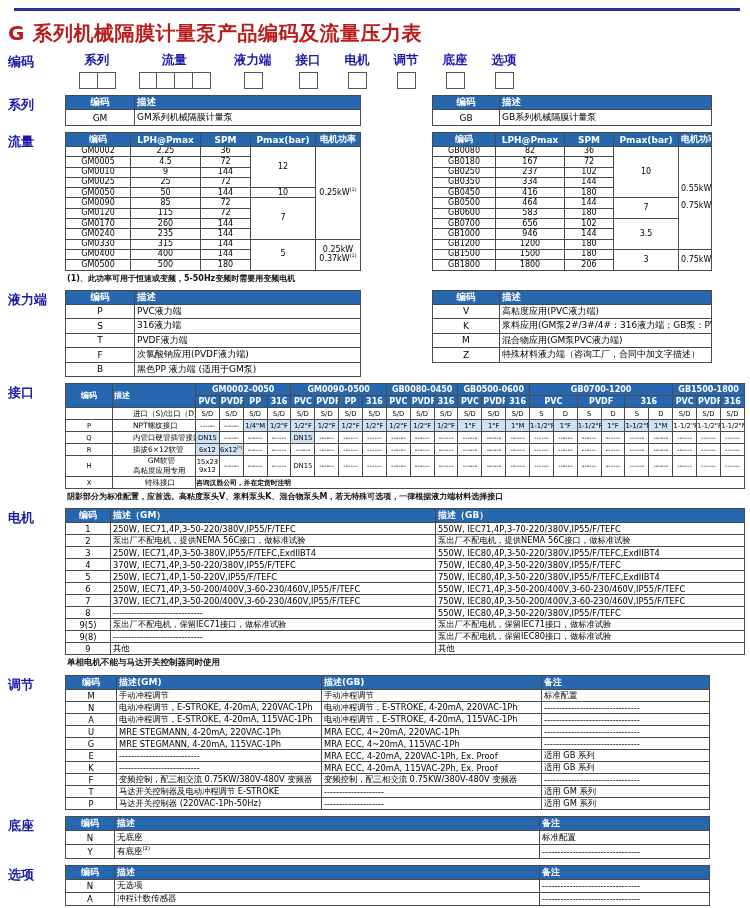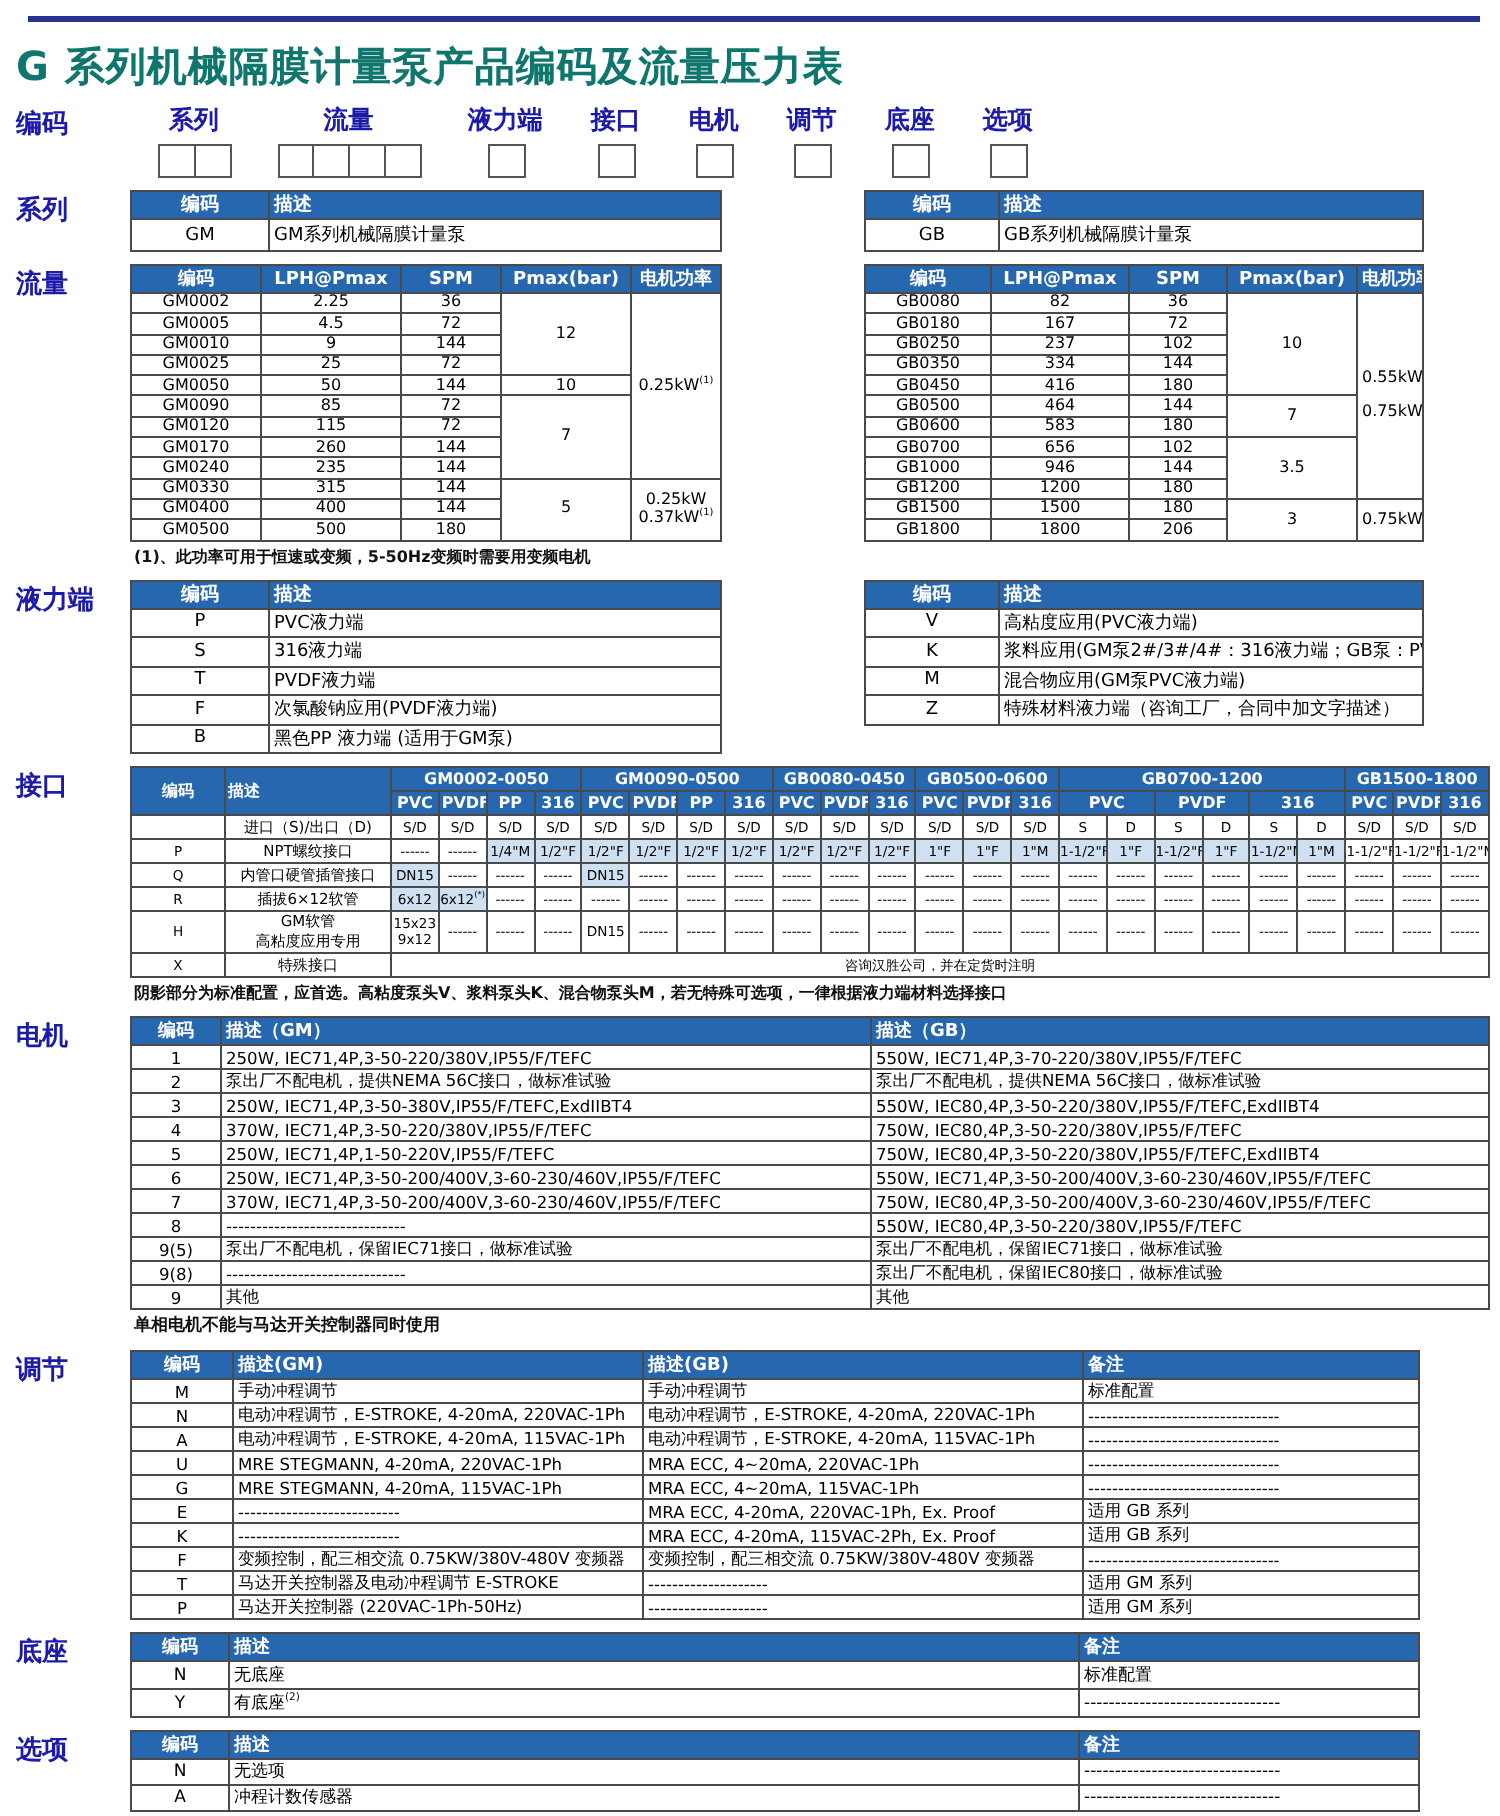--- a/index.html
+++ b/index.html
@@ -1,35 +1,35 @@
 <!DOCTYPE html>
 <html><head>
 <meta charset="utf-8">
 <style>
   html,body{margin:0;padding:0;background:#fff;}
   body{width:750px;font-family:"DejaVu Sans","Liberation Sans",sans-serif;color:#000;}
   .page{position:relative;width:750px;height:908px;overflow:hidden;background:#fff;}
   .top-rule{height:3px;background:#26328f;margin:8px 10px 0 14px;}
-  .title{font-size:20px;font-weight:bold;color:#0f766e;margin:9px 12px 5px 8px;letter-spacing:.5px;}
+  .title{font-size:20px;font-weight:bold;color:#b91c1c;margin:9px 12px 5px 8px;letter-spacing:.5px;}
   .sec{display:grid;grid-template-columns:57px 1fr;margin:0 5px 6px 8px;align-items:start;}
   .gut{font-size:13px;font-weight:bold;color:#1c1aa8;padding-top:1px;}
   
   .cfields{display:flex;padding-left:14px;}
   .cfield{display:flex;flex-direction:column;align-items:center;margin-right:24px;}
   .clabel{font-size:12.5px;font-weight:bold;color:#1c1aa8;margin-bottom:3px;}
   .cboxes{display:flex;}
   .cbox{width:17px;height:15px;border:1.2px solid #555;background:#fff;margin-right:-1.2px;}
   
   table{border-collapse:collapse;table-layout:fixed;background:#fff;}
   th,td{border:1px solid #4a4a4a;padding:0 2px;text-align:center;overflow:hidden;white-space:nowrap;}
   table{border:1.6px solid #222;}
   th{background:#2767b0;color:#fff;font-weight:bold;}
   sup{font-size:.62em;line-height:0;}
   .sh{background:#cfe0f2;}
-  .lft{text-align:center;}
+  .lft{text-align:left;font-weight:bold;}
   .duo{display:flex;align-items:flex-start;}
   .duo .right{margin-left:71px;}
   
   .t-kv th{text-align:left;font-size:9.5px;height:13px;}
   .t-kv th:first-child{text-align:center;}
   .t-kv td{text-align:left;font-size:9px;}
   .t-kv td:first-child{text-align:center;}
   
   .t-series{width:296px;} .t-series-r{width:280px;}
   .t-series td,.t-series-r td{height:15px;}
@@ -40,21 +40,21 @@
   
   .t-flow{width:296px;} .t-flow-r{width:280px;}
   .t-flow th,.t-flow-r th{font-size:9px;height:13px;}
   .t-flow td,.t-flow-r td{font-size:8px;height:9.3px;line-height:1.05;}
   .t-flow thead th:nth-child(1){width:60px}.t-flow thead th:nth-child(2){width:65px}.t-flow thead th:nth-child(3){width:45px}.t-flow thead th:nth-child(4){width:60px}
   .t-flow-r thead th:nth-child(1){width:58px}.t-flow-r thead th:nth-child(2){width:64px}.t-flow-r thead th:nth-child(3){width:44px}.t-flow-r thead th:nth-child(4){width:60px}
   
   .t-if{width:680px;}
   .t-if th{font-size:8px;height:11px;padding:0 1px;}
   .t-if td{font-size:6.8px;height:11px;padding:0 0;}
-  .t-if td:nth-child(2){text-align:center;padding:0 2px;font-size:7.5px;}
+  .t-if td:nth-child(2){text-align:right;padding:0 20px;font-size:7.5px;}
   .t-if thead tr:first-child th:nth-child(1){width:44px;}
   .t-if thead tr:first-child th:nth-child(2){width:80px;}
   .t-if th:nth-child(2){text-align:left;}
   
   .t-mot{width:680px;}
   .t-mot th{font-size:9px;height:13px;}
   .t-mot td{font-size:8.3px;height:11px;}
   .t-mot thead th:nth-child(1){width:40px;}
   .t-mot thead th:nth-child(2){width:320px;}
   

